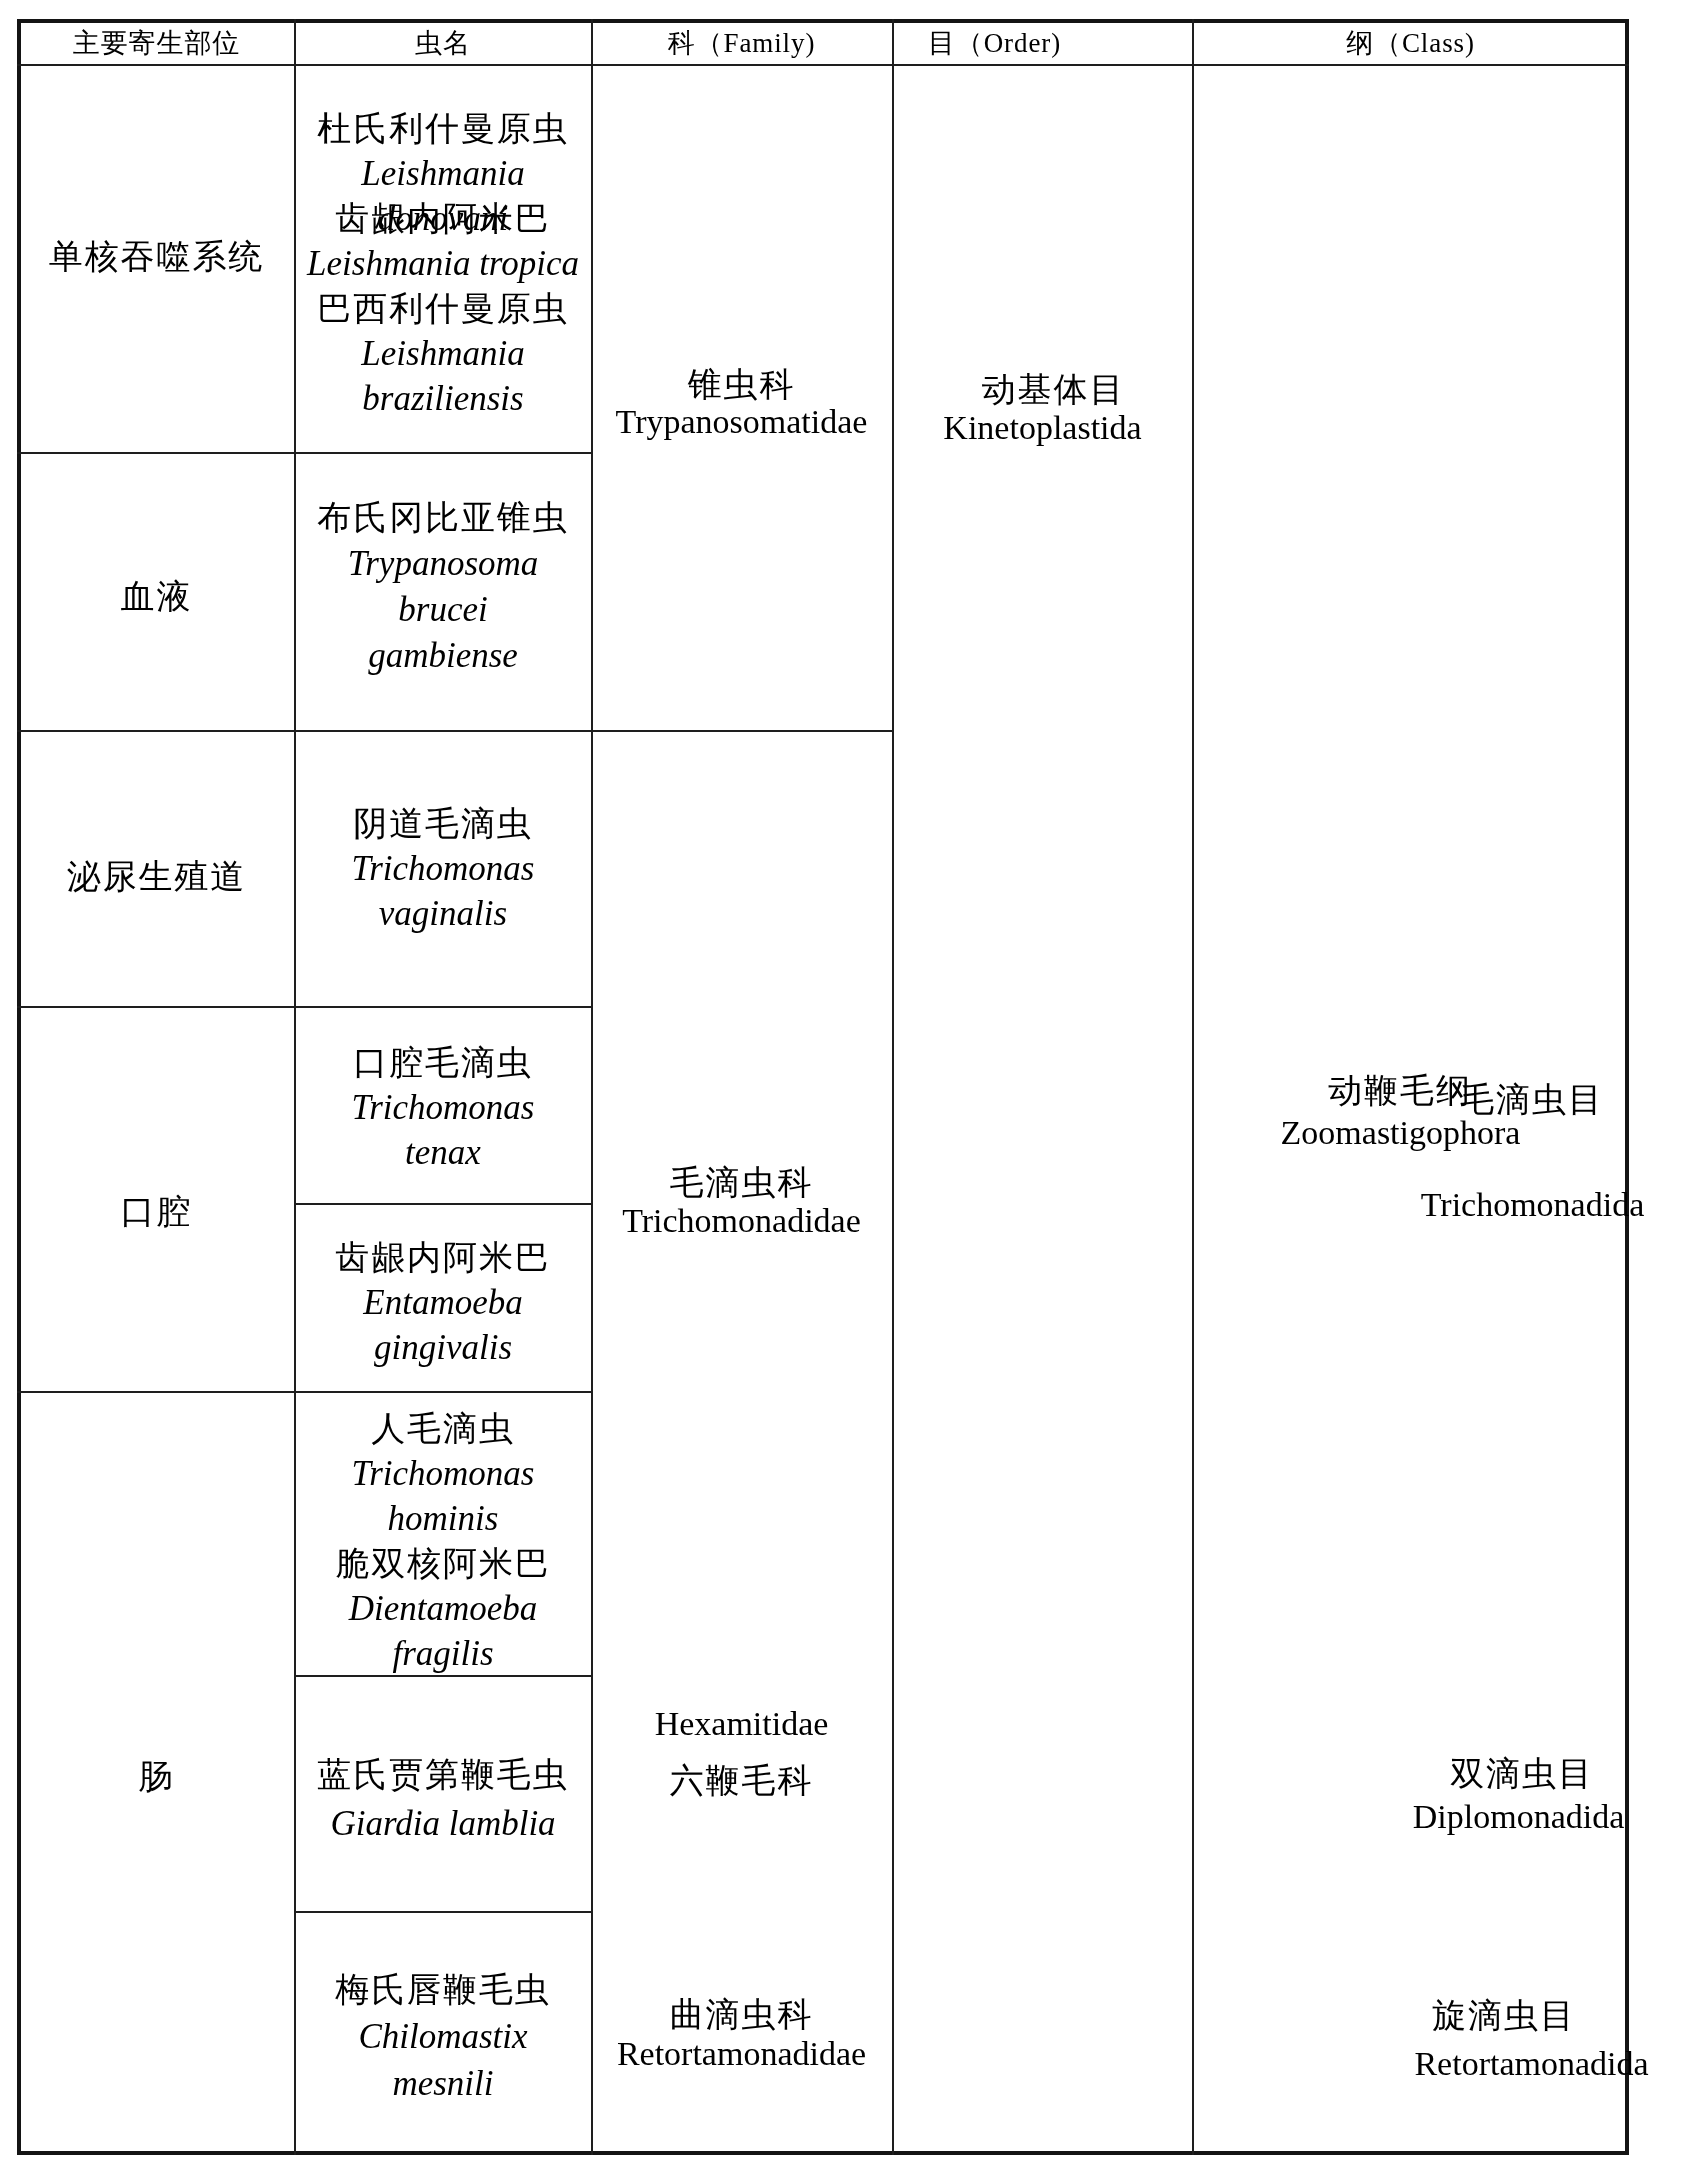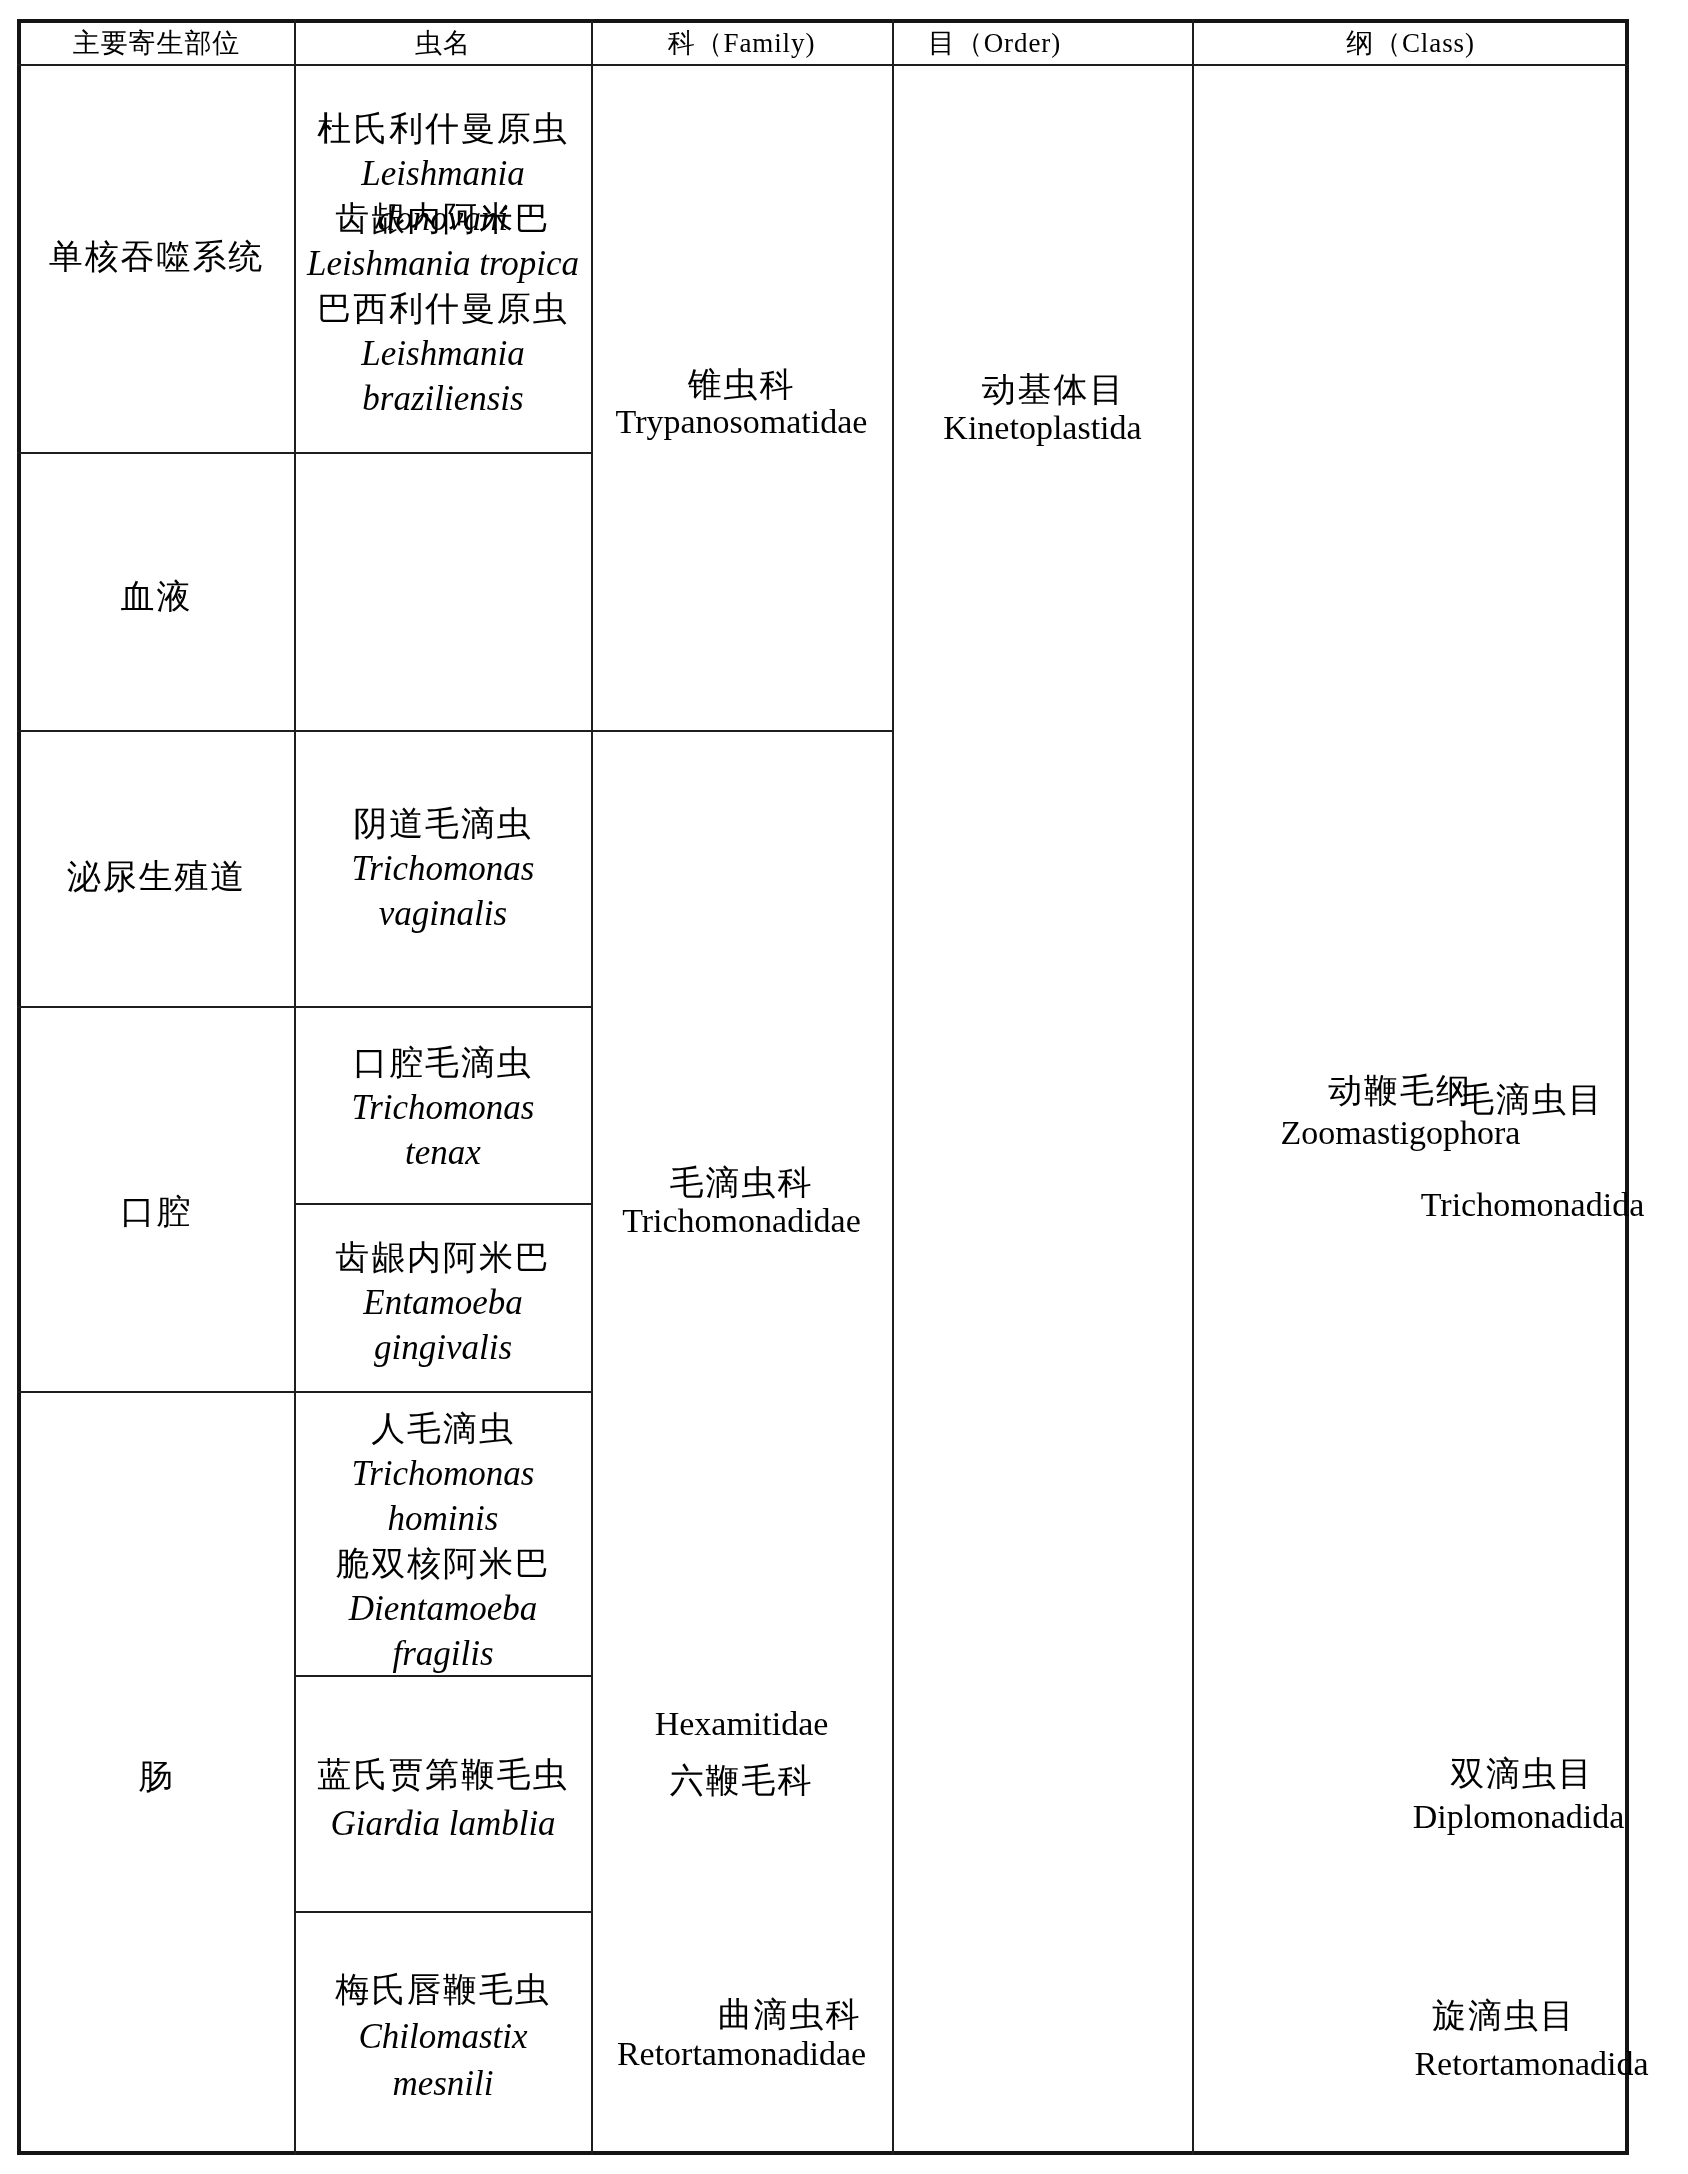--- a/index.html
+++ b/index.html
@@ -57,20 +57,26 @@
   <div class="blk" style="left:296px;top:106px;width:294px;">
     <div class="ln cjk">杜氏利什曼原虫</div>
     <div class="ln lat">Leishmania donovani</div>
     <div class="ln cjk">齿龈内阿米巴</div>
     <div class="ln lat">Leishmania tropica</div>
     <div class="ln cjk">巴西利什曼原虫</div>
     <div class="ln lat">Leishmania</div>
     <div class="ln lat">braziliensis</div>
   </div>
 
+  <div class="blk lh49" style="left:296px;top:495px;width:294px;">
+    <div class="ln cjk">布氏冈比亚锥虫</div>
+    <div class="ln lat">Trypanosoma</div>
+    <div class="ln lat">brucei</div>
+    <div class="ln lat">gambiense</div>
+  </div>
 
   <div class="blk" style="left:296px;top:801px;width:294px;">
     <div class="ln cjk">阴道毛滴虫</div>
     <div class="ln lat">Trichomonas</div>
     <div class="ln lat">vaginalis</div>
   </div>
 
   <div class="blk" style="left:296px;top:1040px;width:294px;">
     <div class="ln cjk">口腔毛滴虫</div>
     <div class="ln lat">Trichomonas</div>
@@ -105,21 +111,21 @@
 
   <div class="txt cjk" style="left:593px;top:362px;width:297px;">锥虫科</div>
   <div class="txt rom" style="left:593px;top:403px;width:297px;">Trypanosomatidae</div>
 
   <div class="txt cjk" style="left:593px;top:1160px;width:297px;">毛滴虫科</div>
   <div class="txt rom" style="left:593px;top:1202px;width:297px;">Trichomonadidae</div>
 
   <div class="txt cjk" style="left:593px;top:1758px;width:297px;">六鞭毛科</div>
   <div class="txt rom" style="left:593px;top:1705px;width:297px;">Hexamitidae</div>
 
-  <div class="txt cjk" style="left:593px;top:1992px;width:297px;padding-left:48px;">曲滴虫科</div>
+  <div class="txt cjk" style="left:593px;top:1992px;width:297px;">曲滴虫科</div>
   <div class="txt rom" style="left:593px;top:2035px;width:297px;">Retortamonadidae</div>
 
   <div class="txt cjk" style="left:894px;top:367px;width:297px;margin-left:11px;">动基体目</div>
   <div class="txt rom" style="left:894px;top:409px;width:297px;">Kinetoplastida</div>
 
   <div class="txt cjk" style="left:1259px;top:1068px;width:282px;">动鞭毛纲</div>
   <div class="txt rom" style="left:1212px;top:1114px;width:377px;">Zoomastigophora</div>
 
   <div class="txt cjk" style="left:1391px;top:1077px;width:282px;">毛滴虫目</div>
   <div class="txt rom" style="left:1344px;top:1186px;width:377px;">Trichomonadida</div>

